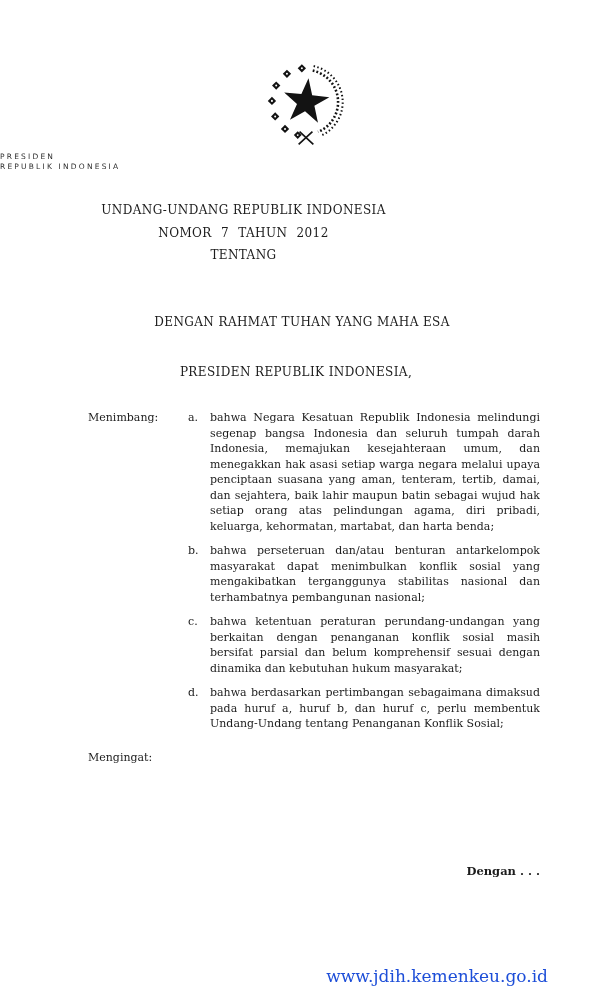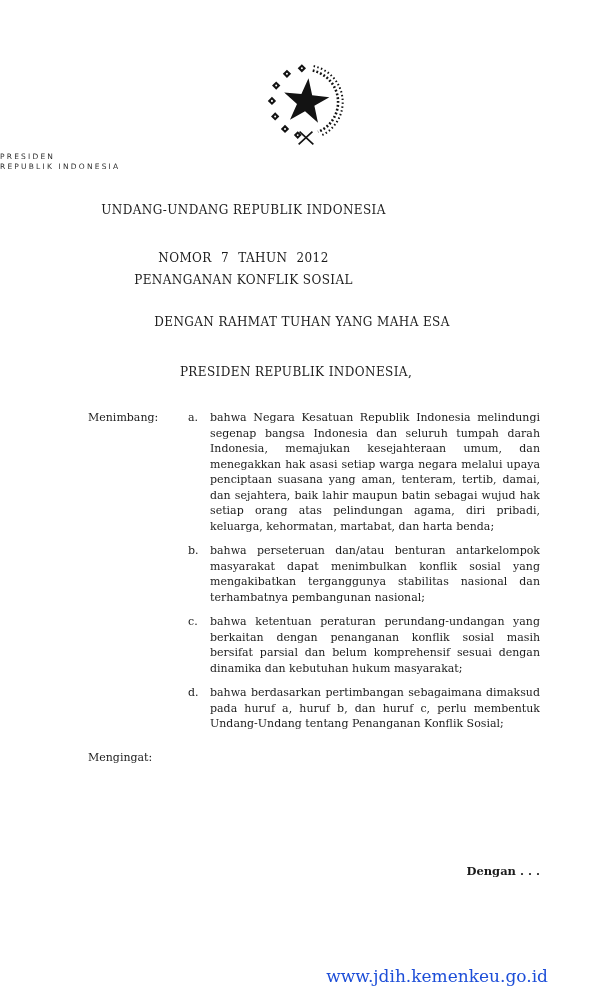--- a/index.html
+++ b/index.html
@@ -22,21 +22,21 @@
     font-size: 7.5px; line-height: 10px; letter-spacing: 2.2px;
     color: #2e2e2e; text-align: left; white-space: nowrap;
   }
 
   
   .title-block {
     position: absolute; top: 199px; left: 0; width: 487px;
     text-align: center; font-size: 12px; line-height: 22.6px;
     letter-spacing: 0.4px;
   }
-  .title-line.spaced { word-spacing: 5px; margin-top: 25px; }
+  .title-line.spaced { word-spacing: 5px; }
 
   .invocation {
     position: absolute; top: 315px; left: 0; width: 604px;
     text-align: center; font-size: 12px; letter-spacing: 0.4px;
   }
   .authority {
     position: absolute; top: 365px; left: 0; width: 592px;
     text-align: center; font-size: 12px; letter-spacing: 0.4px;
   }
 
@@ -116,21 +116,21 @@
     </svg>
     <div class="emblem-caption">
       <div>PRESIDEN</div>
       <div>REPUBLIK INDONESIA</div>
     </div>
   </div>
 
   <div class="title-block">
     <div class="title-line">UNDANG-UNDANG REPUBLIK INDONESIA</div>
     <div class="title-line spaced">NOMOR 7 TAHUN 2012</div>
-    <div class="title-line">PENANGANAN KONFLIK SOSIAL</div>
+    <div class="title-line">TENTANG</div>
   </div>
 
   <div class="invocation">DENGAN RAHMAT TUHAN YANG MAHA ESA</div>
   <div class="authority">PRESIDEN REPUBLIK INDONESIA,</div>
 
   <div class="body-block">
 
     <div class="row">
       <div class="row-label">Menimbang:</div>
       <div class="row-content">

